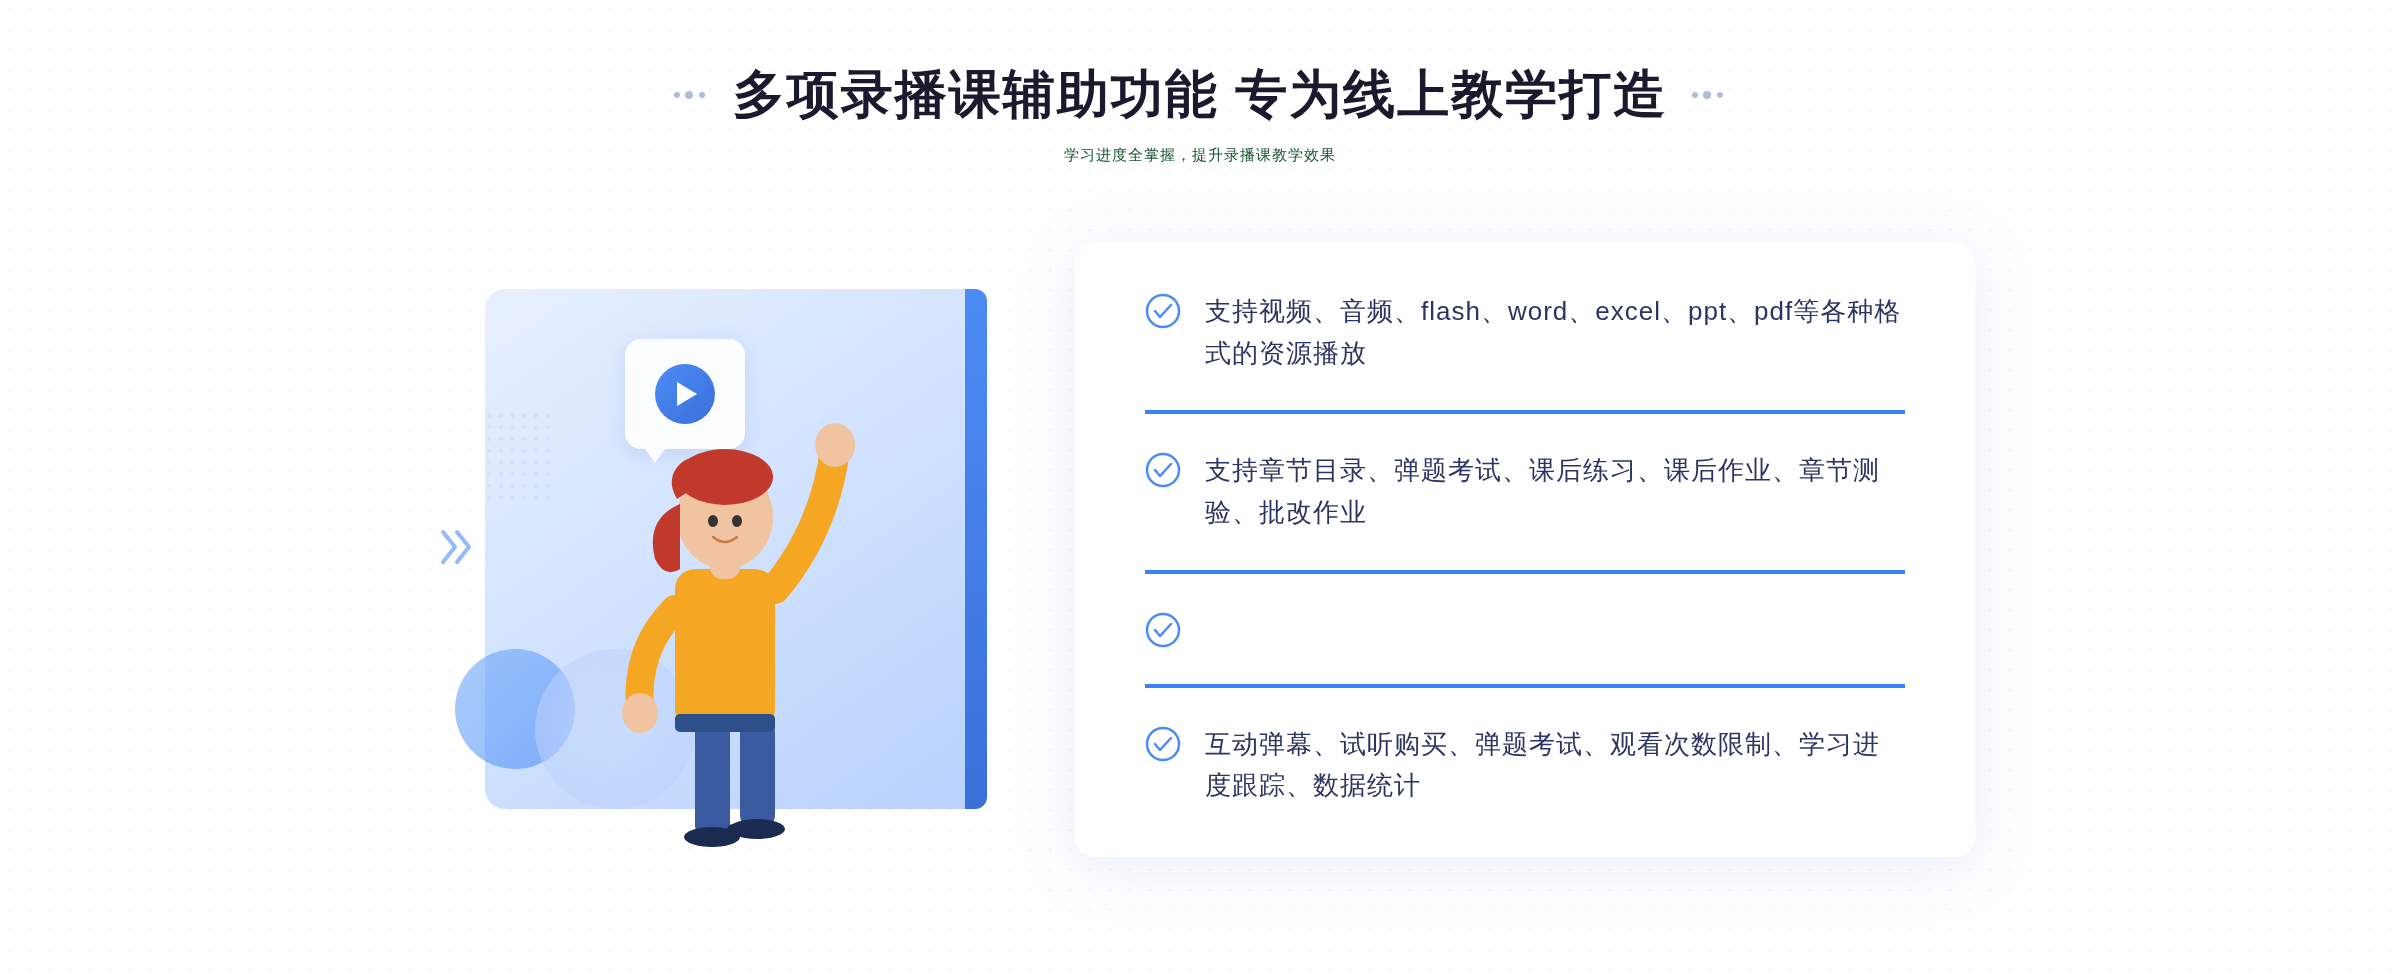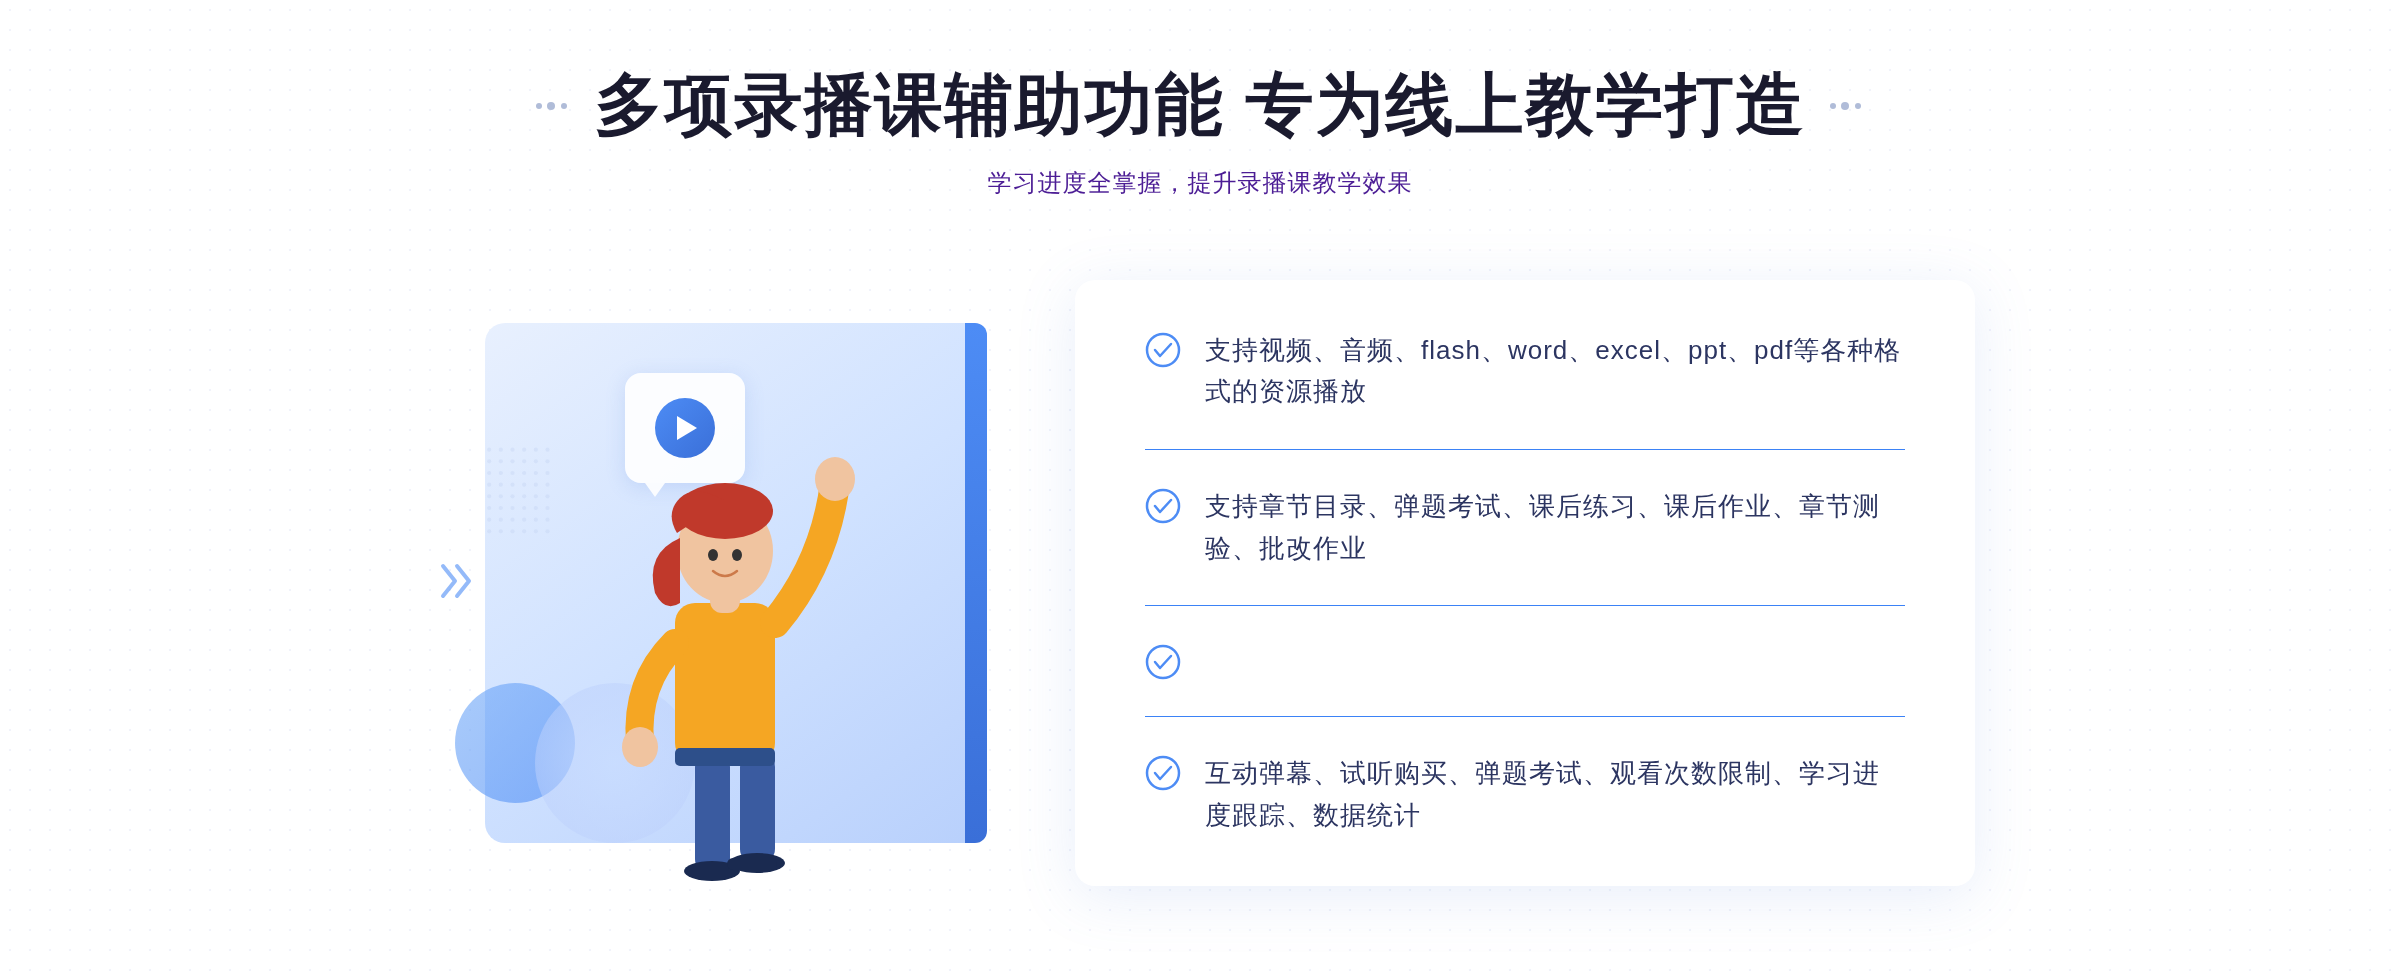--- a/index.html
+++ b/index.html
@@ -59,29 +59,29 @@
       margin-bottom: 16px;
     }
 
     .header-dots {
       display: flex;
       gap: 4px;
       align-items: center;
     }
 
     .main-title {
-      font-size: 68px;
+      font-size: 52px;
       font-weight: 600;
       color: #1a1a2e;
       letter-spacing: 2px;
     }
 
     .sub-title {
-      font-size: 24px;
-      color: #4c1d95;
+      font-size: 15px;
+      color: #14532d;
       letter-spacing: 1px;
     }
 
     .content-area {
       display: flex;
       align-items: center;
       justify-content: center;
       gap: 0;
       position: relative;
       z-index: 1;
@@ -225,21 +225,21 @@
       padding: 50px 70px;
       z-index: 2;
       margin-left: -30px;
     }
 
     .feature-item {
       display: flex;
       align-items: flex-start;
       gap: 24px;
       padding: 36px 0;
-      border-bottom: 1px solid #3b82f6;
+      border-bottom: 4px solid #3b82f6;
     }
 
     .feature-item:last-child {
       border-bottom: none;
       padding-bottom: 0;
     }
 
     .feature-item:first-child {
       padding-top: 0;
     }

